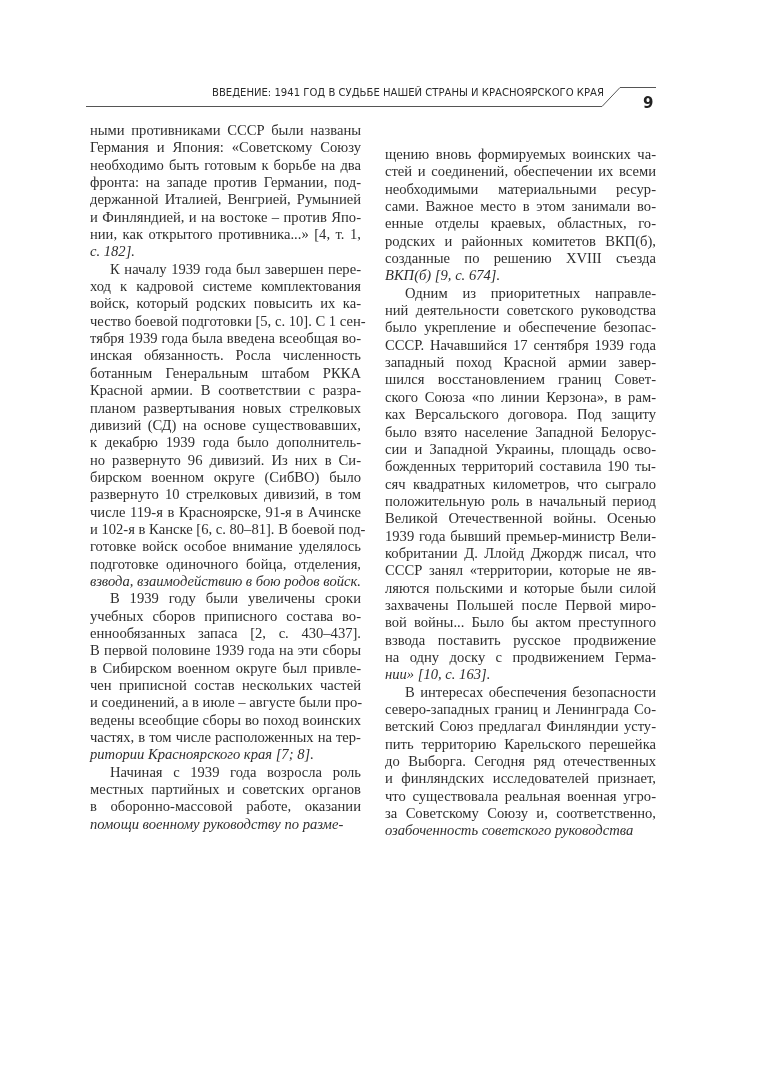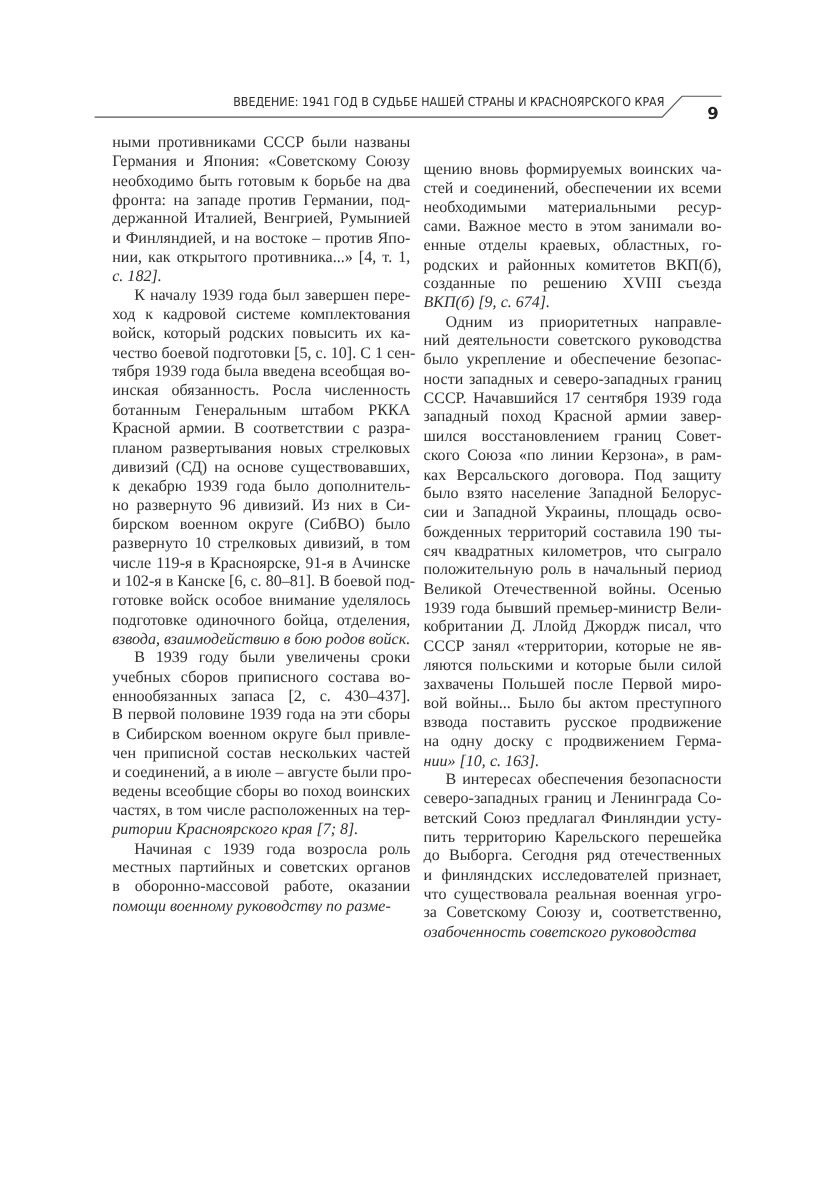--- a/index.html
+++ b/index.html
@@ -15,21 +15,21 @@
   .head-rule { position: absolute; left: 0; top: 0; width: 764px; height: 140px; }
   .page-num {
     position: absolute; left: 643px; top: 94px;
     font-family: "DejaVu Sans", sans-serif; font-weight: bold; font-size: 15px; color: #222;
   }
   .col {
     position: absolute; top: 122px; width: 271px;
     font-family: "Liberation Serif", serif; font-size: 14.6px; line-height: 17.35px;
     color: #2e2e2e;
   }
-  .col.left { left: 102px; }
+  .col.left { left: 90px; }
   .col.right { left: 385px; margin-top: 24px; }
   .line {
     display: block; height: 17.35px; white-space: nowrap; text-align: justify; text-align-last: justify;
     overflow: visible;
   }
   .line.last { text-align-last: left; font-style: italic; }
   .line.indent { padding-left: 20px; }
 </style>
 </head>
 <body>
@@ -99,21 +99,20 @@
       <span class="line">сами. Важное место в этом занимали во-</span>
       <span class="line">енные отделы краевых, областных, го-</span>
       <span class="line">родских и районных комитетов ВКП(б),</span>
       <span class="line">созданные по решению XVIII съезда</span>
       <span class="line last">ВКП(б) [9, с. 674].</span>
     </div>
     <div>
       <span class="line indent">Одним из приоритетных направле-</span>
       <span class="line">ний деятельности советского руководства</span>
       <span class="line">было укрепление и обеспечение безопас-</span>
-      <span class="line">ности западных и северо-западных границ</span>
       <span class="line">СССР. Начавшийся 17 сентября 1939 года</span>
       <span class="line">западный поход Красной армии завер-</span>
       <span class="line">шился восстановлением границ Совет-</span>
       <span class="line">ского Союза «по линии Керзона», в рам-</span>
       <span class="line">ках Версальского договора. Под защиту</span>
       <span class="line">было взято население Западной Белорус-</span>
       <span class="line">сии и Западной Украины, площадь осво-</span>
       <span class="line">божденных территорий составила 190 ты-</span>
       <span class="line">сяч квадратных километров, что сыграло</span>
       <span class="line">положительную роль в начальный период</span>

